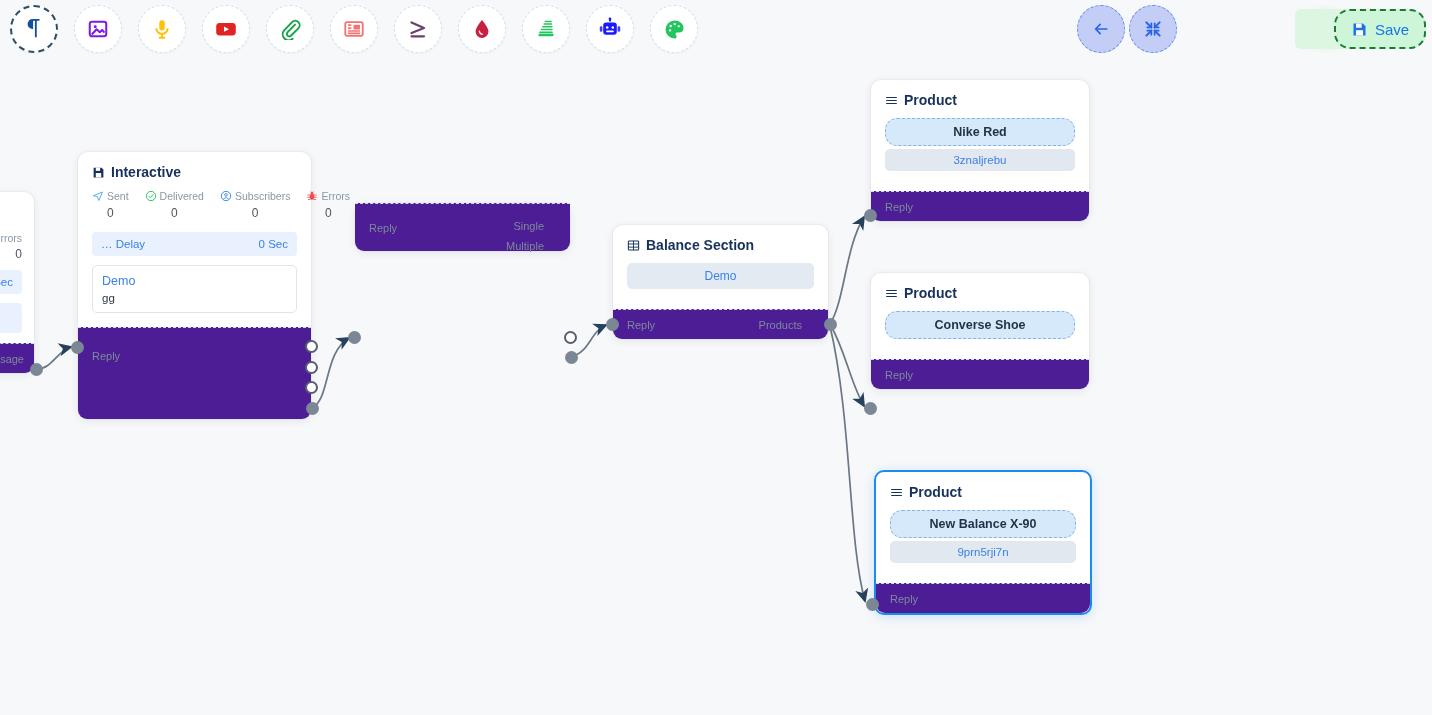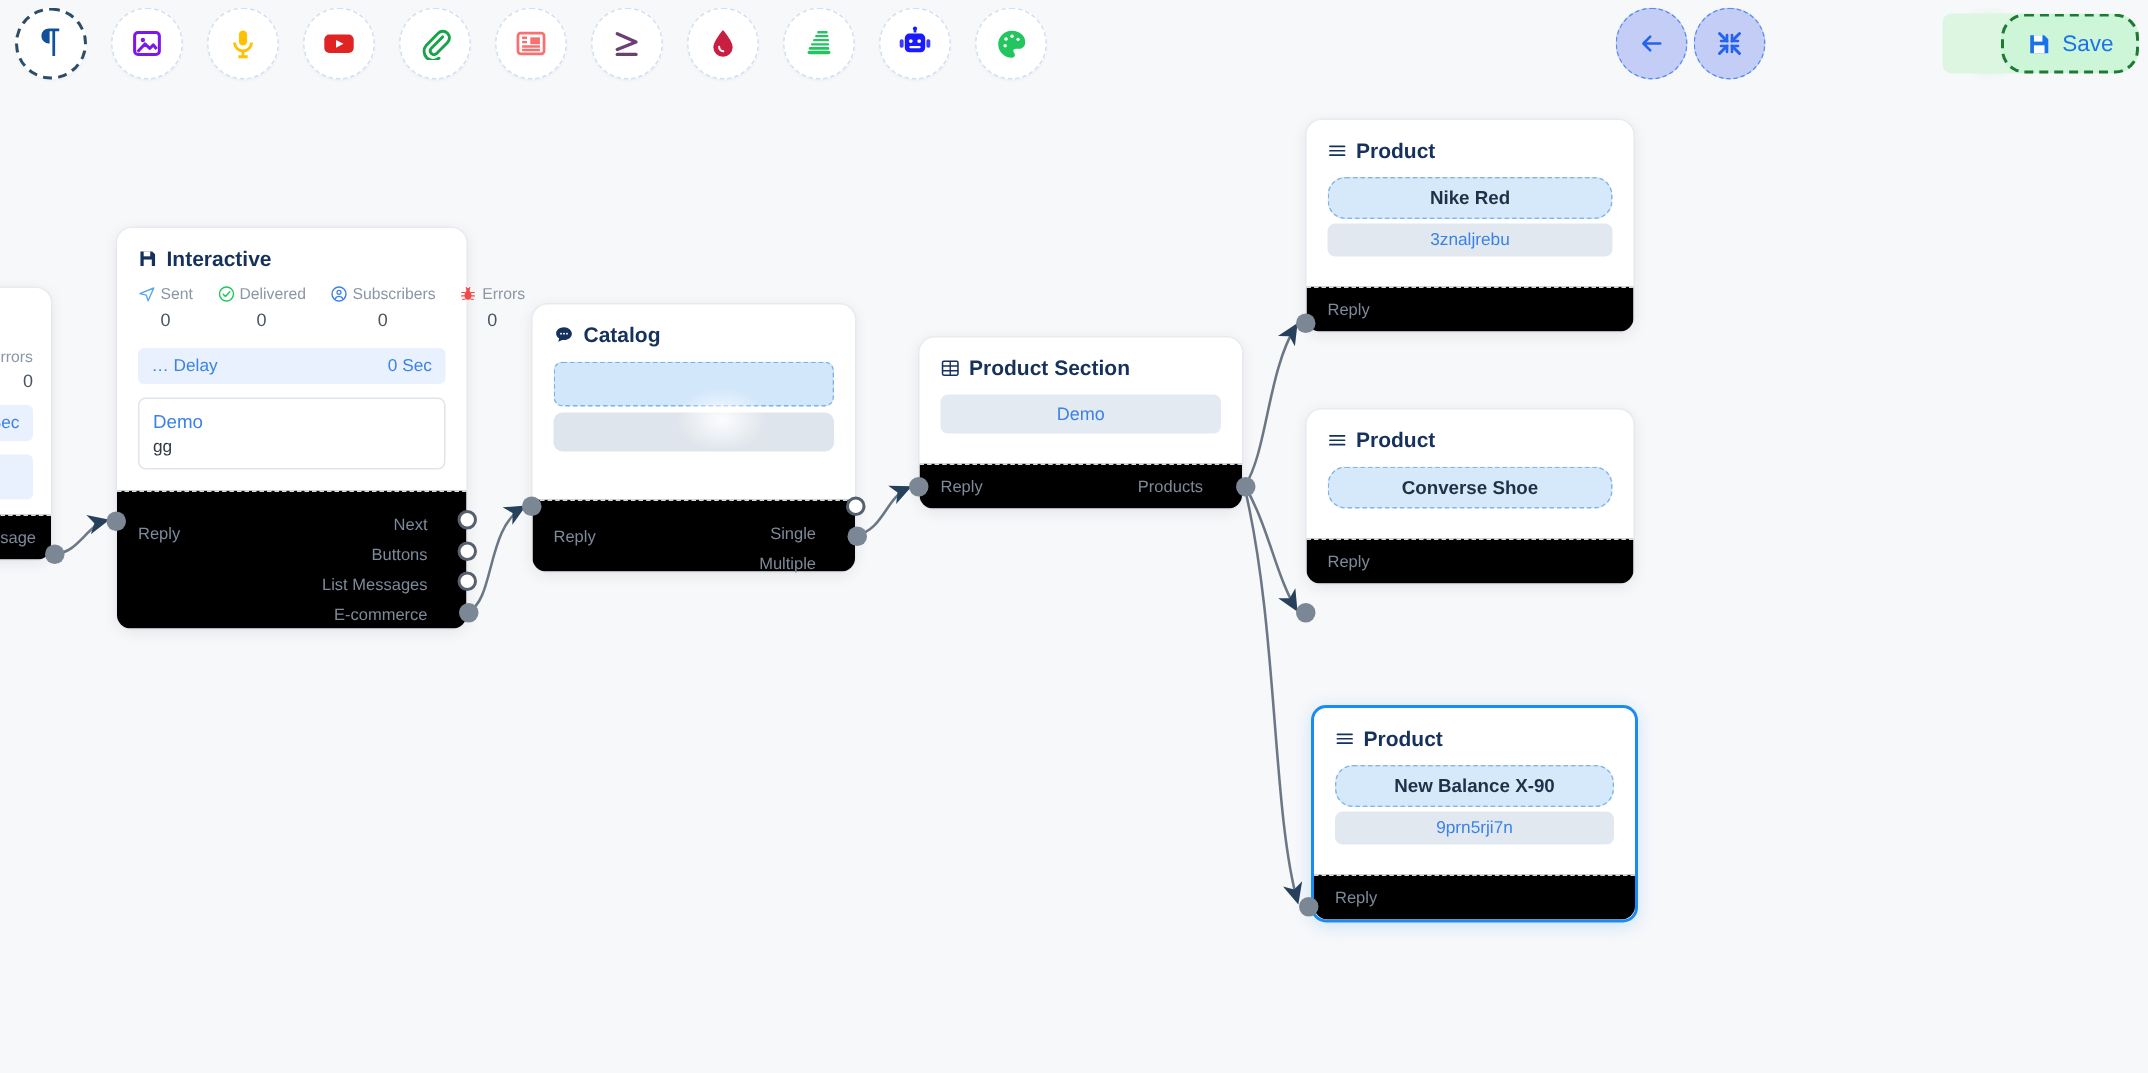--- a/index.html
+++ b/index.html
@@ -81,21 +81,21 @@
   .node-body { padding: 12px 14px 14px 14px; }
   .node-title {
     display: flex; align-items: center; gap: 6px;
     font-size: 14px; font-weight: 600; color: #16325c;
     margin-bottom: 10px;
   }
   .node-title .ti { display: inline-flex; align-items: center; }
   .node-footer {
     position: relative;
     border-top: 1px dashed #d3dce6;
-    background: #000000;
+    background: #4c1d95;
     border-radius: 0 0 9px 9px;
     padding: 8px 14px;
     min-height: 30px;
   }
   .port-label { font-size: 11px; color: #7d8a9a; }
   .port-left { position: absolute; left: 14px; top: 50%; transform: translateY(-50%); }
   .ports-right { position: absolute; right: 30px; top: 0; display: flex; flex-direction: column; gap: 9px; align-items: flex-end; padding-top: 8px; }
   .port-row { display: flex; align-items: center; gap: 10px; height: 12px; }
 
   
@@ -374,62 +374,29 @@
       </div>
 
       <div class="msg-box">
         <div class="msg-title">Demo</div>
         <div class="msg-text">gg</div>
       </div>
     </div>
 
     <div class="node-footer" style="min-height:92px;">
       <span class="port-label port-left" style="top:22px; transform:none;">Reply</span>
-      <div class="ports-right" style="right:26px; top:8px; gap:8px;">
-        <div class="port-row">
-          <span class="port-label">Next</span>
-        </div>
-        <div class="port-row">
-          <span class="port-label">Buttons</span>
-        </div>
-        <div class="port-row">
-          <span class="port-label">List Messages</span>
-        </div>
-        <div class="port-row">
-          <span class="port-label">E-commerce</span>
-        </div>
-      </div>
     </div>
   </div>
   <div class="dot dot-abs" style="left:71px; top:341px;"></div>
   <div class="dot dot-abs hollow" style="left:305px; top:340px;"></div>
   <div class="dot dot-abs hollow" style="left:305px; top:361px;"></div>
   <div class="dot dot-abs hollow" style="left:305px; top:381px;"></div>
   <div class="dot dot-abs" style="left:306px; top:402px;"></div>
 
   <div class="node" style="left:355px; top:203px; width:215px;">
-    <div class="node-body">
-      <div class="node-title">
-        <span class="ti">
-          <svg width="14" height="14" viewBox="0 0 24 24">
-            <path d="M12 3.6c-5 0-9 3.2-9 7.2 0 2.3 1.3 4.3 3.4 5.6L5.6 20.4l4.3-2.2c.7.1 1.4.2 2.1.2 5 0 9-3.2 9-7.2s-4-7.6-9-7.6Z" fill="#16325c"></path>
-            <circle cx="8.6" cy="11" r="1.1" fill="#ffffff"></circle>
-            <circle cx="12" cy="11" r="1.1" fill="#ffffff"></circle>
-            <circle cx="15.4" cy="11" r="1.1" fill="#ffffff"></circle>
-          </svg>
-        </span>
-        <span>Catalog</span>
-      </div>
-      <div class="skel-wrap">
-        <div class="skel-dashed"></div>
-        <div class="skel-solid"></div>
-        <div class="shimmer2"></div>
-      </div>
-      <div style="height:18px"></div>
-    </div>
     <div class="node-footer" style="min-height:48px;">
       <span class="port-label port-left" style="top:18px; transform:none;">Reply</span>
       <div class="ports-right" style="right:26px; top:8px; gap:8px;">
         <div class="port-row">
           <span class="port-label">Single</span>
         </div>
         <div class="port-row">
           <span class="port-label">Multiple</span>
         </div>
       </div>
@@ -441,21 +408,21 @@
 
   <div class="node" style="left:613px; top:225px; width:215px;">
     <div class="node-body">
       <div class="node-title">
         <span class="ti">
           <svg width="13" height="13" viewBox="0 0 24 24">
             <rect x="2.5" y="3.5" width="19" height="17" rx="1.6" fill="none" stroke="#16325c" stroke-width="1.9"></rect>
             <path d="M2.5 9.2h19M12 3.5v17M2.5 15h19" stroke="#16325c" stroke-width="1.7"></path>
           </svg>
         </span>
-        <span>Product Section</span>
+        <span>Balance Section</span>
       </div>
       <div class="demo-pill">Demo</div>
       <div style="height:6px"></div>
     </div>
     <div class="node-footer" style="min-height:30px;">
       <span class="port-label port-left">Reply</span>
       <span class="port-label" style="position:absolute; right:26px; top:50%; transform:translateY(-50%);">Products</span>
     </div>
   </div>
   <div class="dot dot-abs" style="left:606px; top:318px;"></div>

